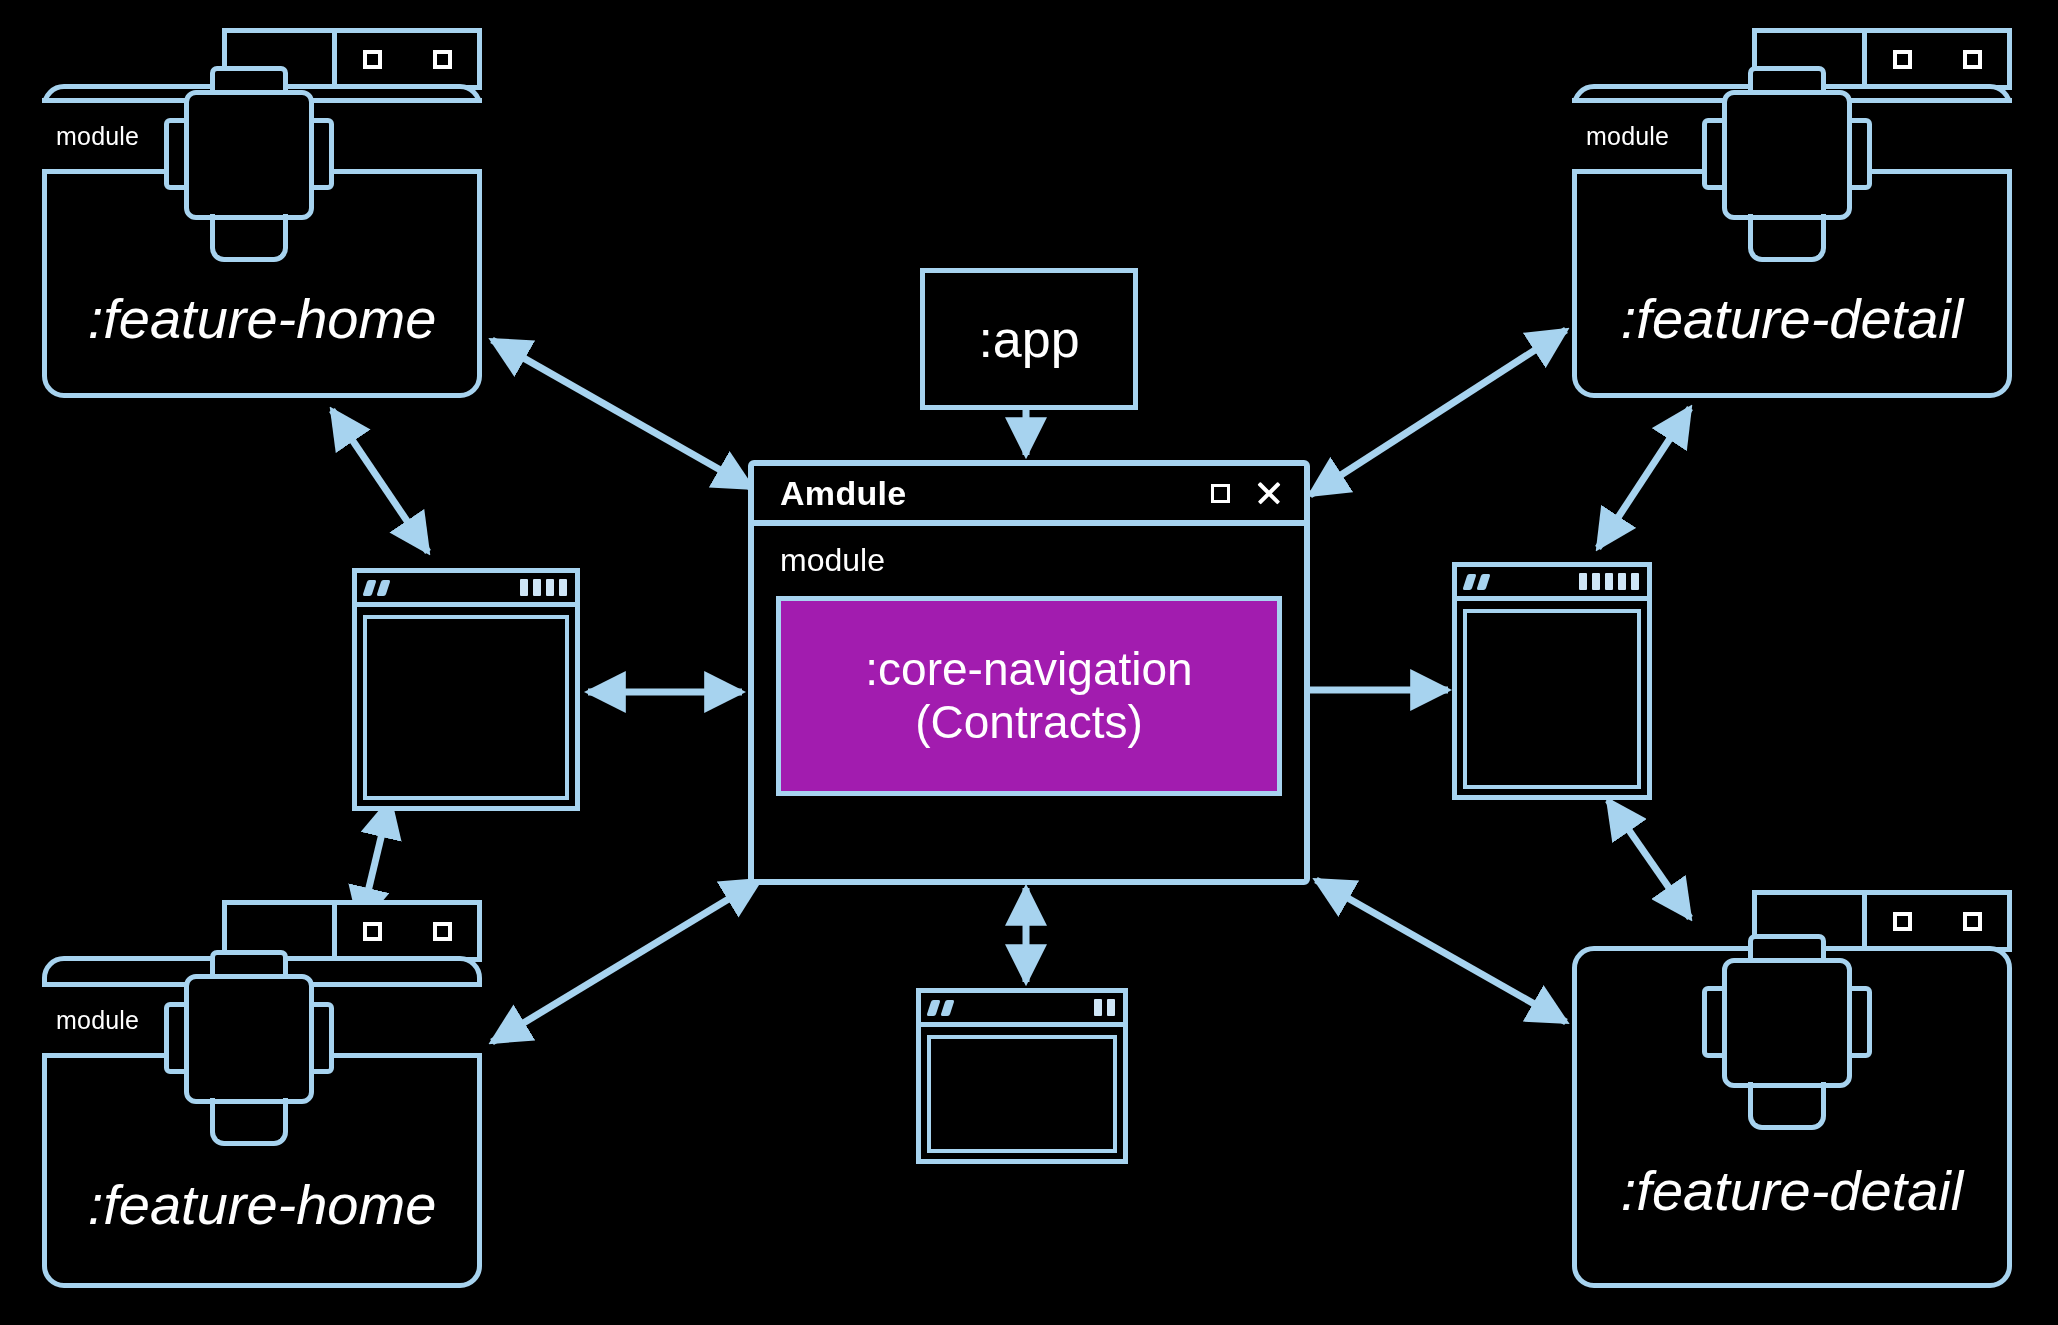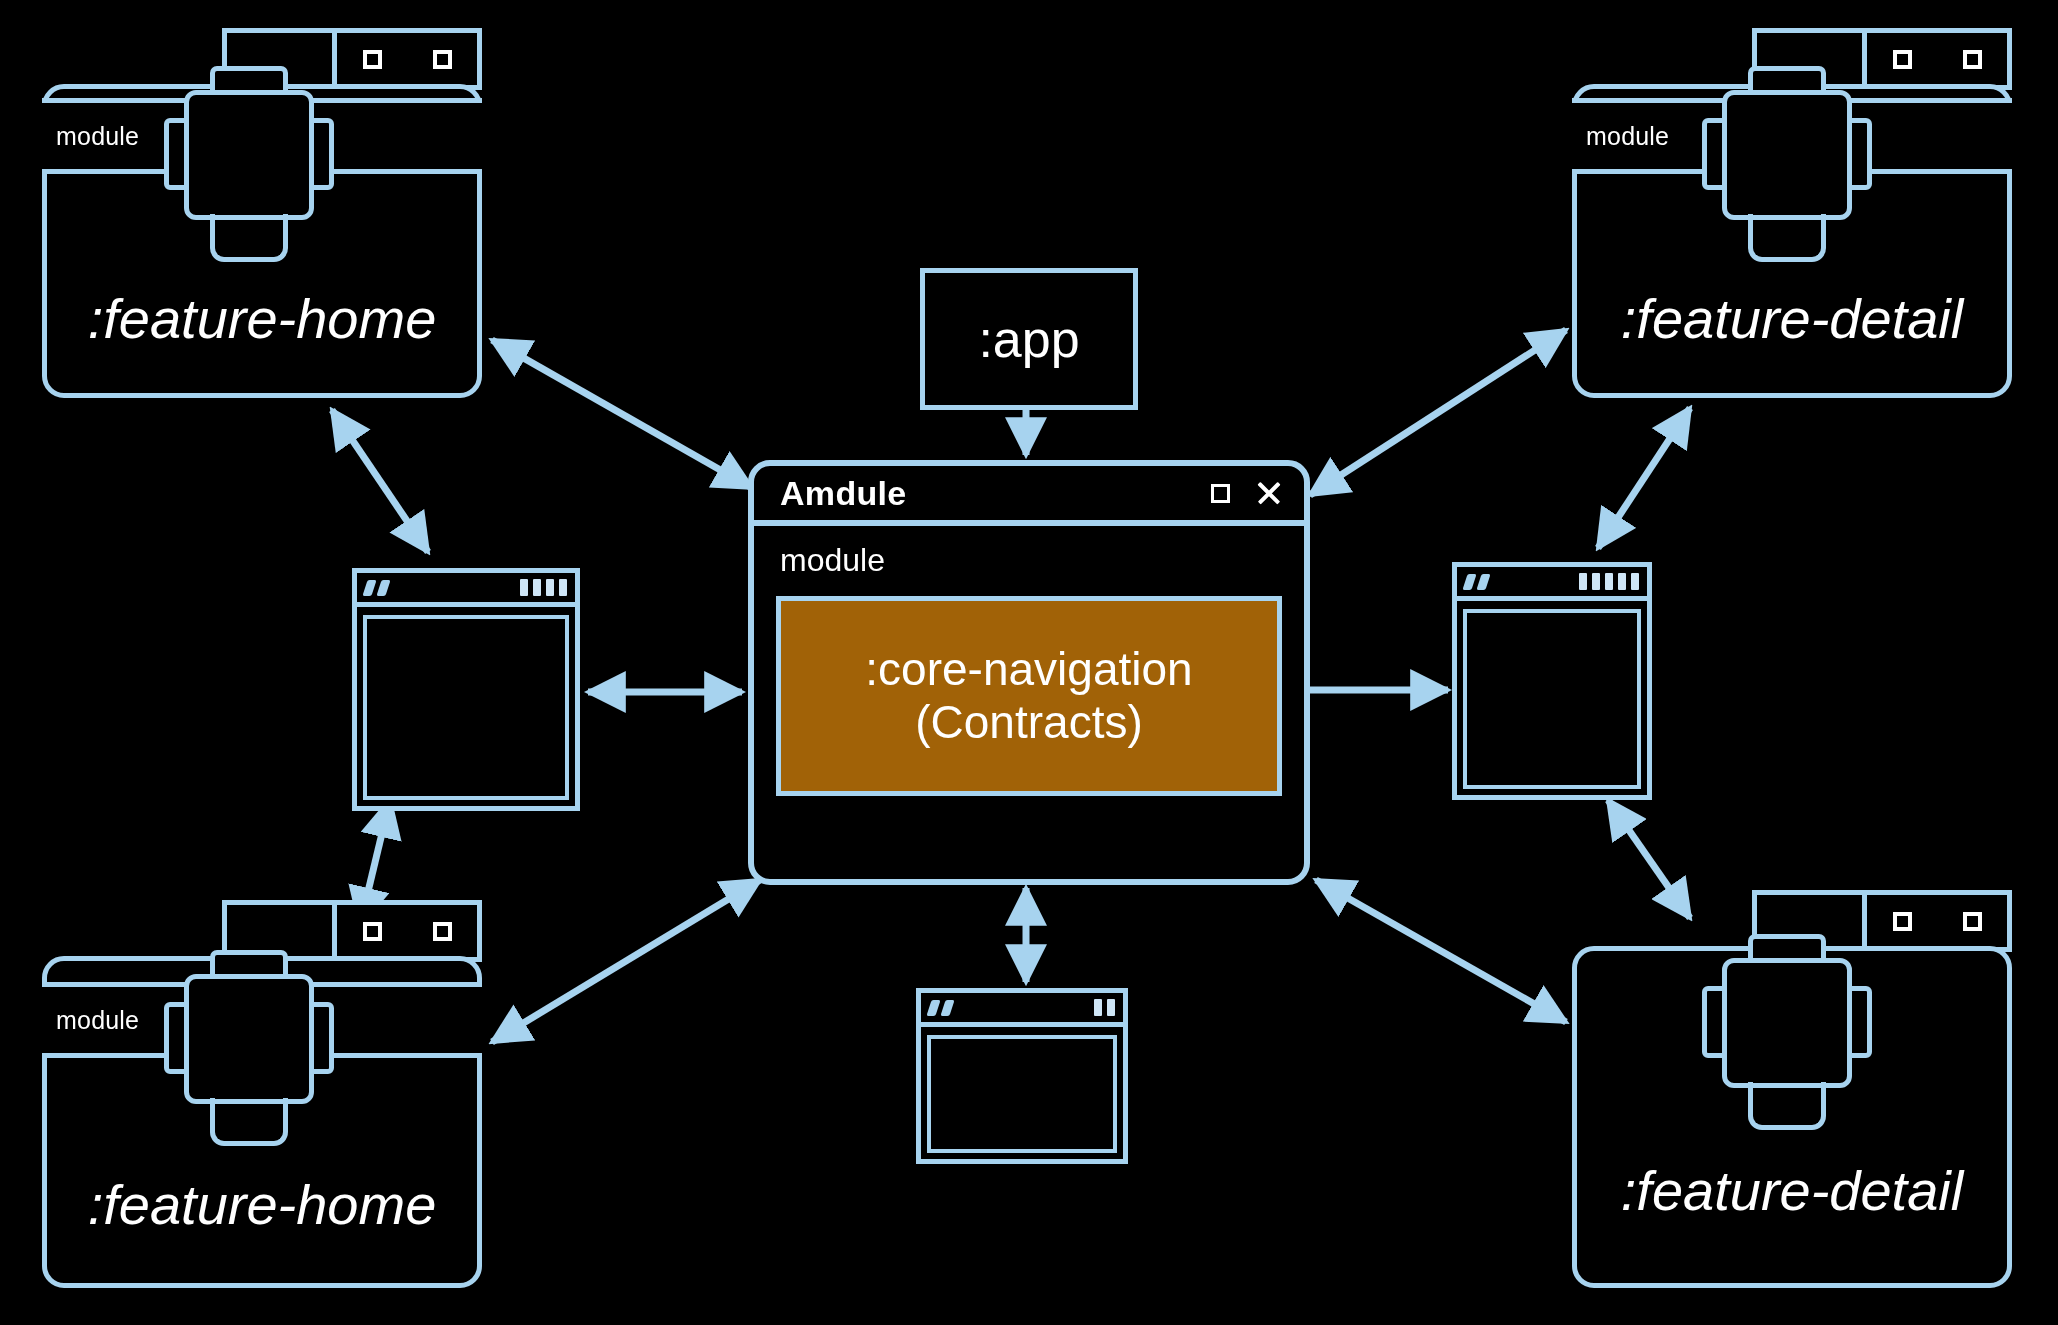--- a/index.html
+++ b/index.html
@@ -79,21 +79,21 @@
 
   
   .app-box{
     position:absolute;border:5px solid #a7d3ef;background:#000;box-sizing:border-box;
     display:flex;align-items:center;justify-content:center;
     color:#fff;font-size:52px;margin-top:40px;
   }
 
   
   .core{
-    position:absolute;border:6px solid #a7d3ef;border-radius:22px;background:#000;box-sizing:border-box;
+    position:absolute;border:6px solid #a7d3ef;border-radius:6px;background:#000;box-sizing:border-box;
     overflow:hidden;
   }
   .core-titlebar{
     position:absolute;left:0;top:0;width:100%;height:60px;
     border-bottom:6px solid #a7d3ef;box-sizing:border-box;
     display:flex;align-items:center;justify-content:space-between;padding:0 22px 0 26px;
   }
   .core-titlebar .ct-text{color:#fff;font-size:34px;font-weight:bold;letter-spacing:.3px;}
   .ct-controls{display:flex;align-items:center;gap:26px;}
   .ct-max{width:19px;height:19px;border:3px solid #fff;box-sizing:border-box;}
@@ -101,21 +101,21 @@
   .ct-close:before,.ct-close:after{
     content:"";position:absolute;left:50%;top:50%;width:28px;height:3.5px;background:#fff;border-radius:1px;
   }
   .ct-close:before{transform:translate(-50%,-50%) rotate(45deg);}
   .ct-close:after{transform:translate(-50%,-50%) rotate(-45deg);}
   .core-sub{
     position:absolute;left:26px;top:76px;color:#fff;font-size:32px;
   }
   .core-inner{
     position:absolute;left:22px;right:22px;top:130px;height:200px;
-    border:5px solid #a7d3ef;box-sizing:border-box;background:#a16207;
+    border:5px solid #a7d3ef;box-sizing:border-box;background:#a21caf;
     display:flex;flex-direction:column;align-items:center;justify-content:center;
     color:#fff;font-size:46px;line-height:1.16;text-align:center;
   }
 </style>
 </head>
 <body>
 
 <div id="stage">
 
   <svg id="wires" viewBox="0 0 2058 1325" width="2058" height="1325" xmlns="http://www.w3.org/2000/svg">

